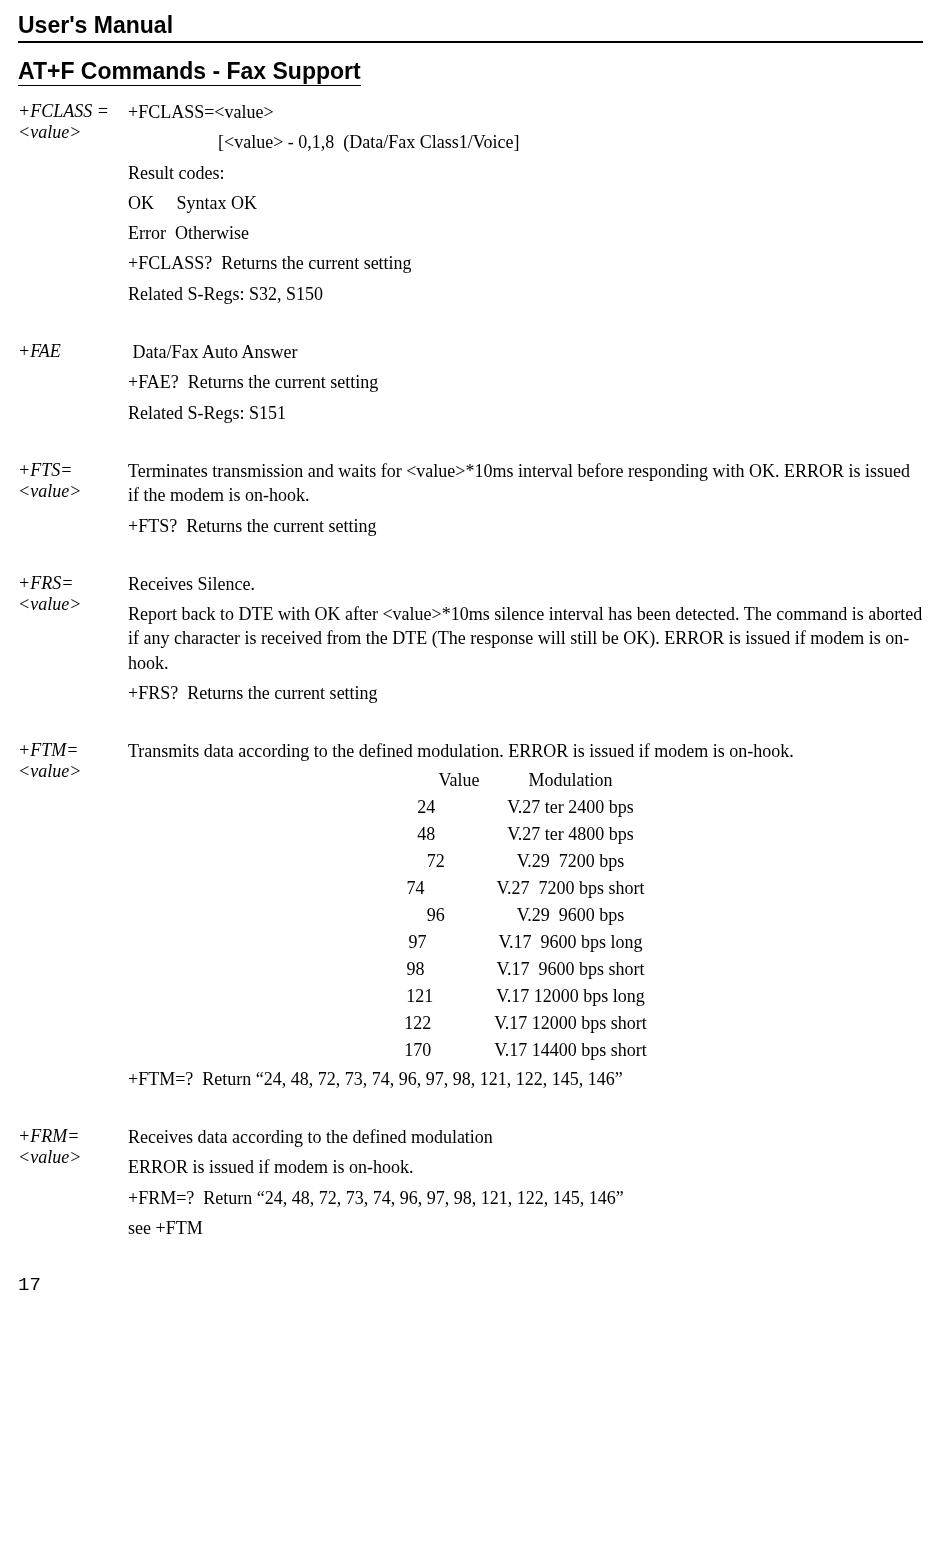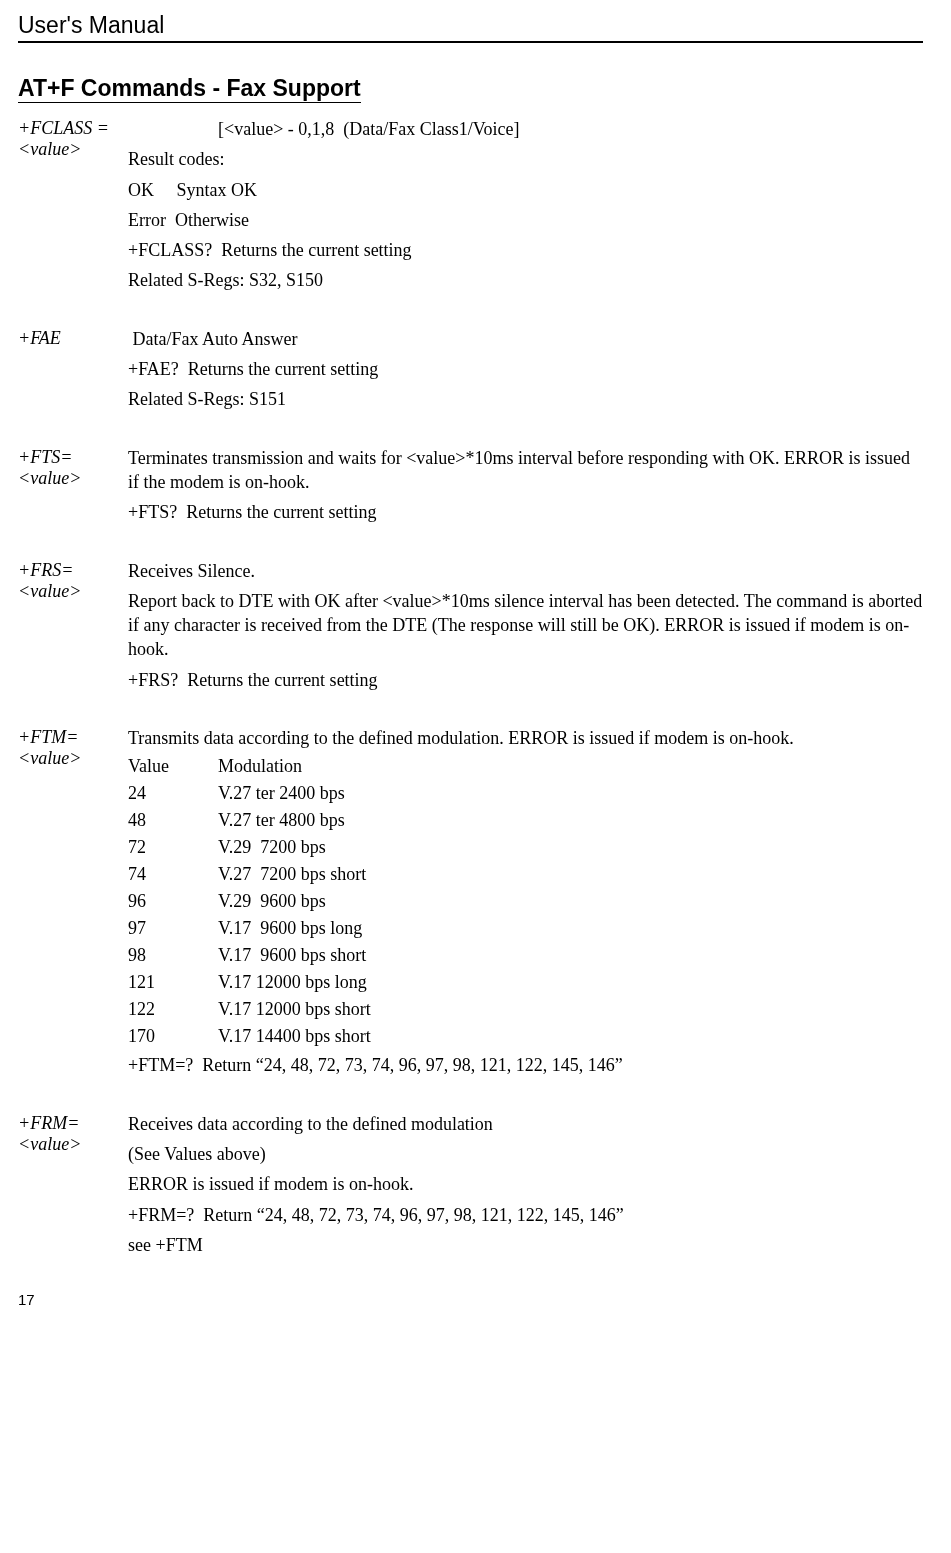--- a/index.html
+++ b/index.html
@@ -6,25 +6,25 @@
     font-family: "Times New Roman", Times, serif;
     background: #fff;
     color: #000;
     margin: 0;
     padding: 12px 28px 0 18px;
     width: 951px;
     box-sizing: border-box;
   }
   .header {
     font-family: Arial, Helvetica, sans-serif;
-    font-weight: normal;
+    font-weight: bold;
     font-size: 23px;
     padding-bottom: 2px;
     border-bottom: 2px solid #000;
-    margin-bottom: 32px;
+    margin-bottom: 15px;
   }
   .heading {
     font-family: Arial, Helvetica, sans-serif;
     font-weight: bold;
     font-size: 23px;
     border-bottom: 1.5px solid #000;
     display: inline-block;
     margin-bottom: 14px;
   }
   .entry {
@@ -45,41 +45,43 @@
   .line {
     margin-bottom: 6px;
     line-height: 1.35;
   }
   .indent {
     padding-left: 90px;
   }
   .mod-row {
     display: flex;
     margin-bottom: 6px;
+    justify-content: center;
   }
   .mod-v {
     width: 90px;
     flex: 0 0 90px;
   }
   .pageno {
-    font-family: Liberation Sans, sans-serif;
-    font-size: 15px;
+    font-family: Liberation Mono, monospace;
+    font-size: 19px;
     margin-bottom: 10px;
   }
 </style>
 </head>
 <body>
 
 <div class="header">User's Manual</div>
 <div><span class="heading">AT+F Commands - Fax Support</span></div>
 
 <div id="list">
     <div class="entry">
       <div class="cmd-col">+FCLASS =&lt;value&gt;</div>
       <div class="desc-col">
+        <div class="line">+FCLASS=&lt;value&gt;</div>
         <div class="line indent">[&lt;value&gt; - 0,1,8&nbsp; (Data/Fax Class1/Voice]</div>
         <div class="line">Result codes:</div>
         <div class="line">OK  Syntax OK</div>
         <div class="line">Error&nbsp;&nbsp;Otherwise</div>
         <div class="line">+FCLASS?&nbsp; Returns the current setting</div>
         <div class="line">Related S-Regs: S32, S150</div>
       </div>
     </div>
     <div class="entry">
       <div class="cmd-col">+FAE</div>
@@ -152,21 +154,20 @@
           <div class="mod-v">170</div>
           <div>V.17 14400 bps short</div>
         </div>
         <div class="line">+FTM=?&nbsp; Return “24, 48, 72, 73, 74, 96, 97, 98, 121, 122, 145, 146”</div>
       </div>
     </div>
     <div class="entry">
       <div class="cmd-col">+FRM= &lt;value&gt;</div>
       <div class="desc-col">
         <div class="line">Receives data according to the defined modulation</div>
-        <div class="line">(See Values above)</div>
         <div class="line">ERROR is issued if modem is on-hook.</div>
         <div class="line">+FRM=?&nbsp; Return “24, 48, 72, 73, 74, 96, 97, 98, 121, 122, 145, 146”</div>
         <div class="line">see +FTM</div>
       </div>
     </div>
   </div>
 
 <div class="pageno">17</div>
 
 </body></html>

